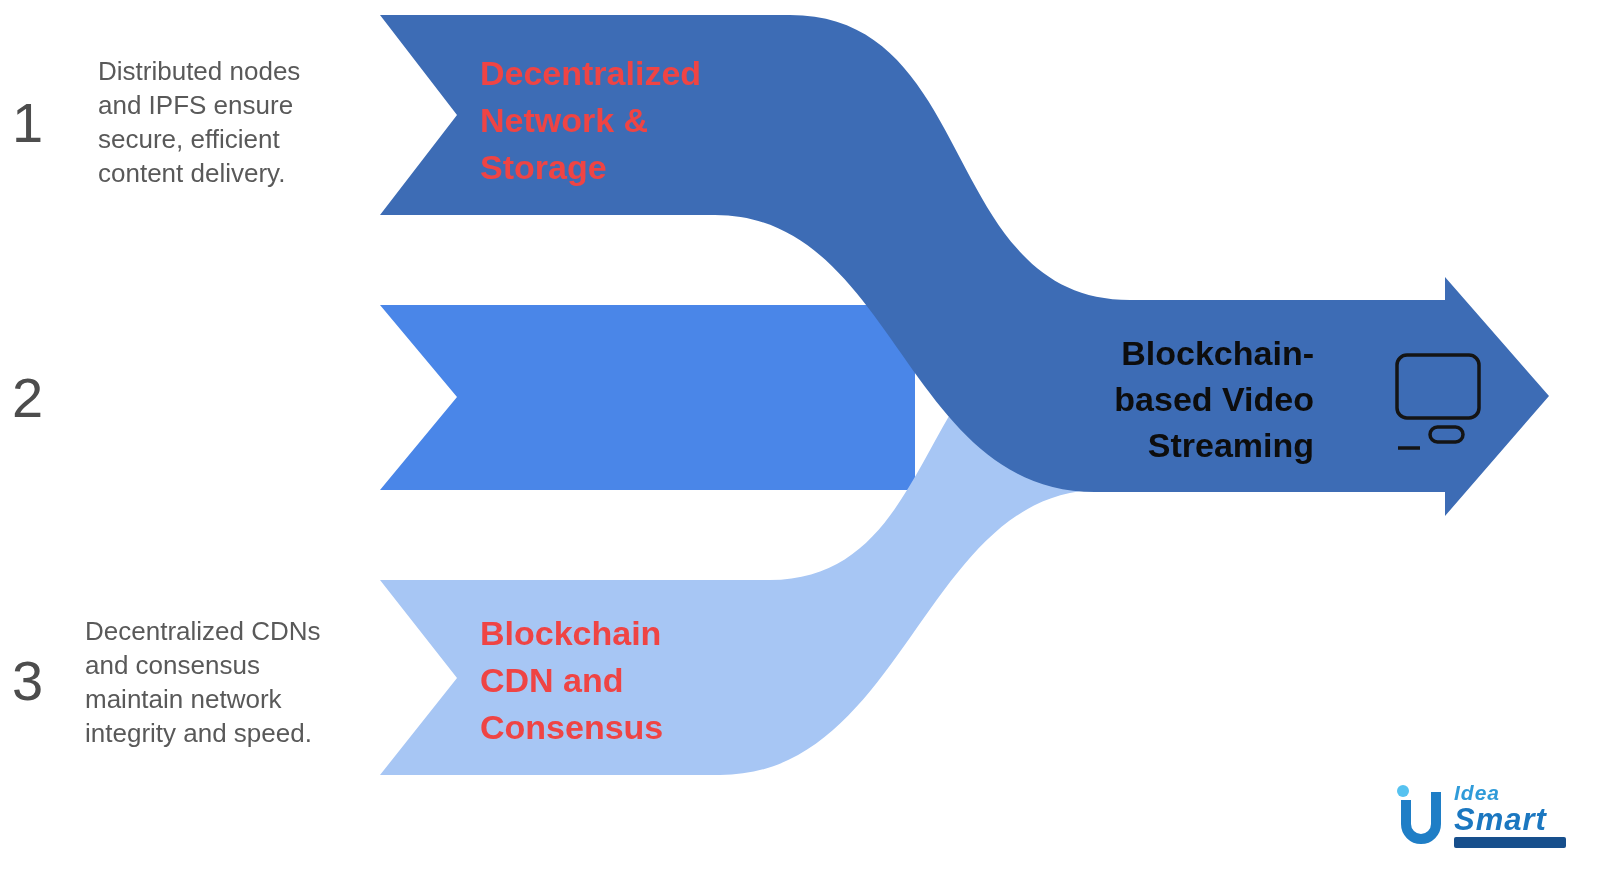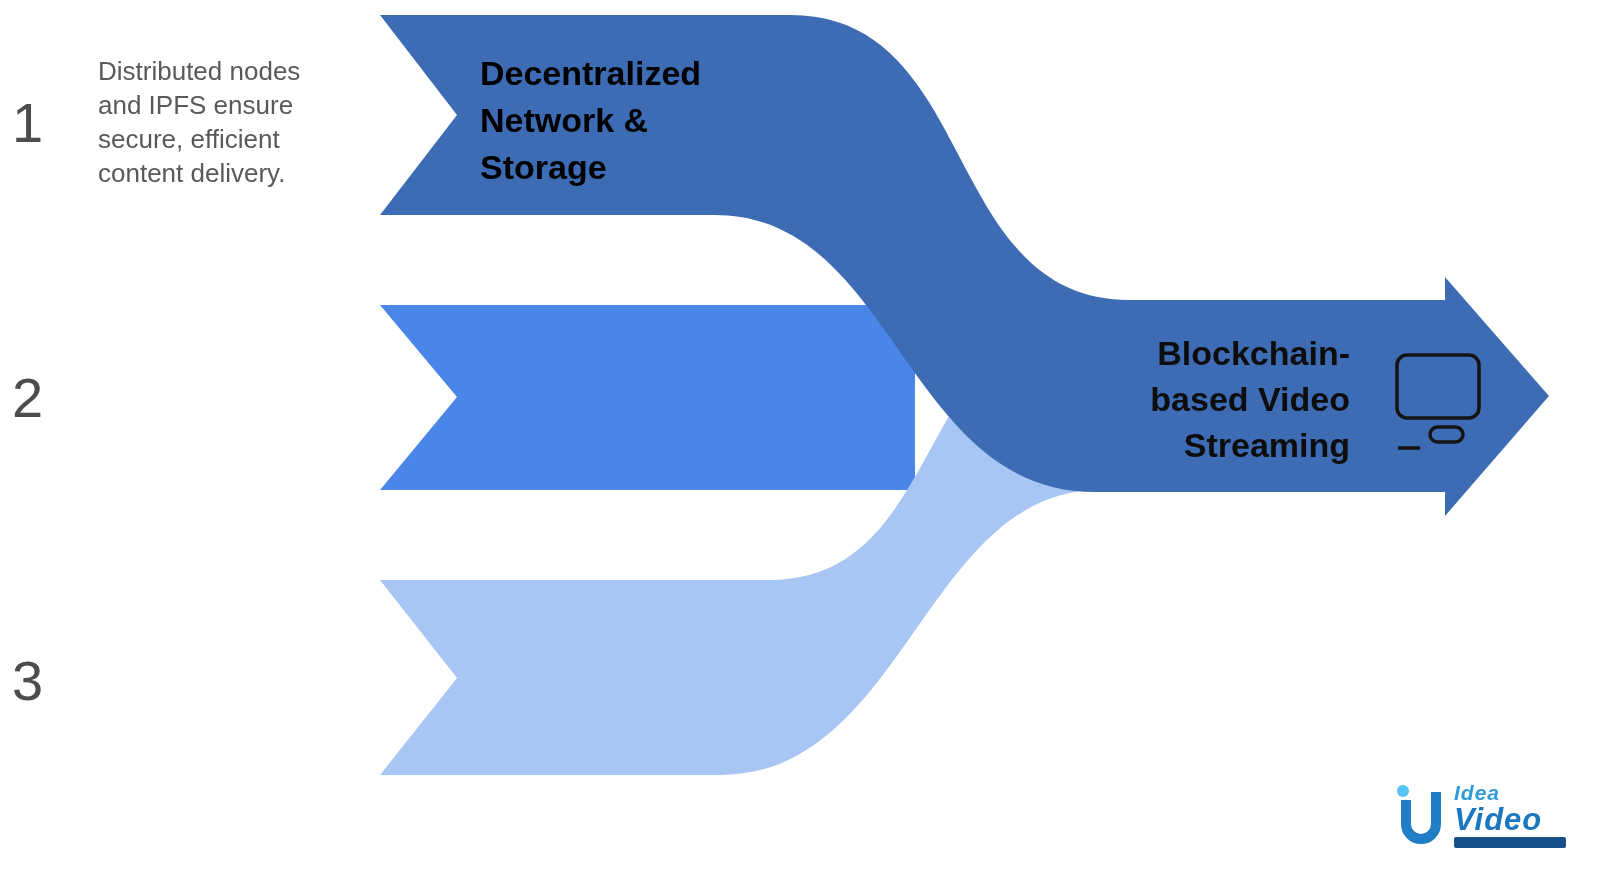--- a/index.html
+++ b/index.html
@@ -3,21 +3,21 @@
 <meta charset="utf-8">
 <style>
   * { box-sizing: border-box; }
   html,body { margin:0; padding:0; background:#ffffff; }
   body { font-family:"Liberation Sans", sans-serif; }
   .canvas { position:relative; width:1600px; height:880px; background:#ffffff; overflow:hidden; }
   .layer { position:absolute; left:0; top:0; }
   .abs { position:absolute; }
   .step-num { font-size:56px; line-height:56px; color:#4d4d4d; font-weight:400; }
   .step-desc { font-size:26px; line-height:34px; color:#595959; white-space:pre-line; }
-  .banner-title { font-size:34px; line-height:47px; font-weight:bold; color:#000000; white-space:pre-line; }
+  .banner-title { font-size:34px; line-height:47px; font-weight:bold; color:#ef4444; white-space:pre-line; }
   .result-title { font-size:34px; line-height:46px; font-weight:bold; color:#0d0d0d; white-space:pre-line; text-align:right; }
   .logo { display:flex; align-items:flex-start; gap:6px; }
   .logo-text { display:flex; flex-direction:column; line-height:1; }
   .logo-line1 { color:#2f9bd9; font-weight:bold; font-size:21px; letter-spacing:1px; font-style:italic; }
   .logo-line2 { color:#1b77c0; font-weight:bold; font-size:31px; letter-spacing:1px; font-style:italic; margin-top:1px; }
   .logo-bar { margin-top:2px; width:112px; height:11px; background:#174f8c; border-radius:2px; }
 </style>
 </head>
 <body>
 
@@ -33,40 +33,47 @@
   </svg>
 
   <div class="abs step-num" style="left:12px; top:95px;">1</div>
   <div class="abs step-num" style="left:12px; top:370px;">2</div>
   <div class="abs step-num" style="left:12px; top:653px;">3</div>
 
   <div class="abs step-desc" style="left:98px; top:54px;">Distributed nodes
 and IPFS ensure
 secure, efficient
 content delivery.</div>
+  <div class="abs step-desc" style="left:85px; top:614px;">Decentralized CDNs
+and consensus
+maintain network
+integrity and speed.</div>
 
   <div class="abs banner-title" style="left:480px; top:50px;">Decentralized
 Network &amp;
 Storage</div>
+  <div class="abs banner-title" style="left:480px; top:610px;">Blockchain
+CDN and
+Consensus</div>
 
-  <div class="abs result-title" style="left:1040px; top:330px; width:310px;">Blockchain-
+  <div class="abs result-title" style="left:1004px; top:330px; width:310px;">Blockchain-
 based Video
 Streaming</div>
 
   <svg class="abs" style="left:1390px; top:348px;" width="100" height="108" viewBox="0 0 100 108">
     <rect x="7" y="7" width="82" height="63" rx="10" fill="none" stroke="#141414" stroke-width="3.5"></rect>
     <rect x="40" y="79" width="33" height="15" rx="7.5" fill="none" stroke="#141414" stroke-width="3.5"></rect>
     <line x1="8" y1="100" x2="30" y2="100" stroke="#141414" stroke-width="3.5"></line>
   </svg>
 
   <div class="abs logo" style="left:1392px; top:782px;">
     <svg width="56" height="70" viewBox="0 0 56 70">
       <circle cx="11" cy="9" r="6" fill="#56c2f0"></circle>
       <path d="M14 18 v24 a15 15 0 0 0 30 0 v-32" fill="none" stroke="#1f7ec6" stroke-width="10"></path>
     </svg>
     <div class="logo-text">
       <span class="logo-line1">Idea</span>
-      <span class="logo-line2">Video</span>
+      <span class="logo-line2">Smart</span>
       <span class="logo-bar"></span>
     </div>
   </div>
 
 </div>
 
 </body></html>

